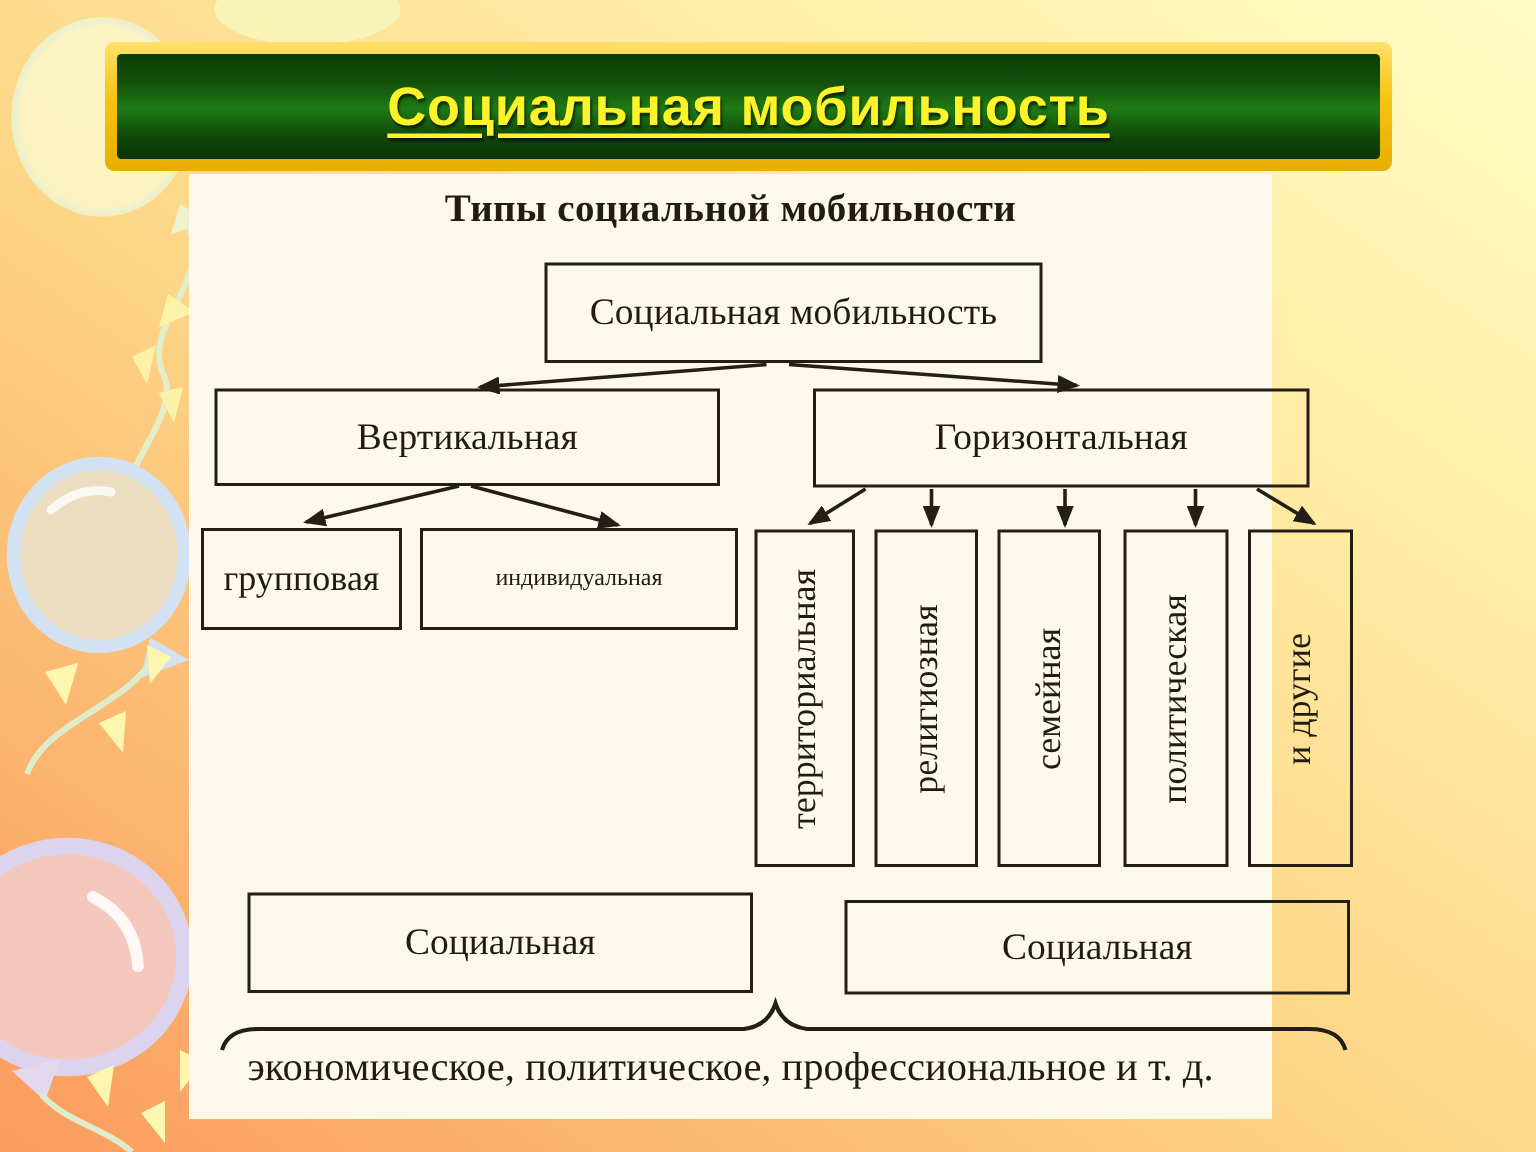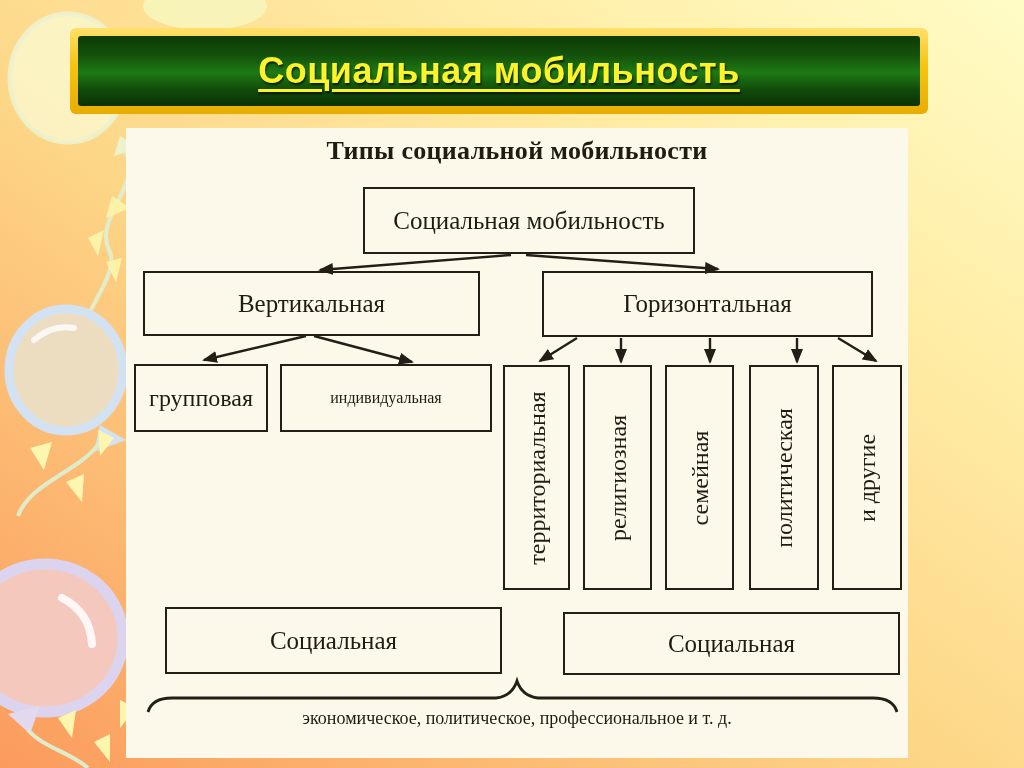--- a/index.html
+++ b/index.html
@@ -10,22 +10,22 @@
     --paper:#fcf8ea; --ink:#211b12;
   }
   html,body{margin:0;padding:0;}
   body{font-family:"Liberation Serif", serif;}
   .slide{
     position:relative; width:1024px; height:768px; overflow:hidden;
     background:linear-gradient(215deg, var(--bg_top) 0%, #ffeda6 26%, var(--bg_mid) 55%, var(--bg_bottom) 100%);
   }
   .decor{position:absolute; left:0; top:0; z-index:1;}
   .paper{
-    position:absolute; left:126px; top:116px; width:782px; height:630px;
-    background:var(--paper); z-index:2;margin-top:12px;
+    position:absolute; left:126px; top:116px; width:722px; height:630px;
+    background:var(--paper); z-index:2;
   }
   .banner{
     position:absolute; left:70px; top:28px; width:858px; height:86px; z-index:3;
     background:linear-gradient(180deg,#ffe06a 0%, var(--gold) 45%, #e8ad00 100%);
     border-radius:6px; box-sizing:border-box; padding:8px;
   }
   .banner-inner{
     width:100%; height:100%; border-radius:3px;
     background:linear-gradient(180deg, var(--green_dark) 0%, #14520b 28%, var(--green_mid) 52%, #11490a 78%, #0b3305 100%);
     display:flex; align-items:center; justify-content:center;
@@ -57,21 +57,21 @@
   .box-individual{left:154px; top:236px; width:212px; height:68px; font-size:16px;}
   .vb1{left:377px; top:237px; width:67px; height:225px;}
   .vb2{left:457px; top:237px; width:69px; height:225px;}
   .vb3{left:539px; top:237px; width:69px; height:225px;}
   .vb4{left:623px; top:237px; width:70px; height:225px;}
   .vb5{left:706px; top:237px; width:70px; height:225px;}
   .box-descend   {left:39px;  top:479px; width:337px; height:67px;}
   .box-ascend    {left:437px; top:484px; width:337px; height:63px;}
   .footnote{
     position:absolute; left:0; top:580px; width:100%; text-align:center;
-    font-size:18px; color:var(--ink);
+    font-size:27px; color:var(--ink);
   }
   .connectors{position:absolute; left:0; top:0;}
 </style>
 </head>
 <body>
 
 <div class="slide">
 
   <svg class="decor" width="1024" height="768" viewBox="0 0 1024 768" aria-hidden="true">
     <ellipse cx="205" cy="6" rx="62" ry="24" fill="#f7f6bd" opacity="0.85"></ellipse>

